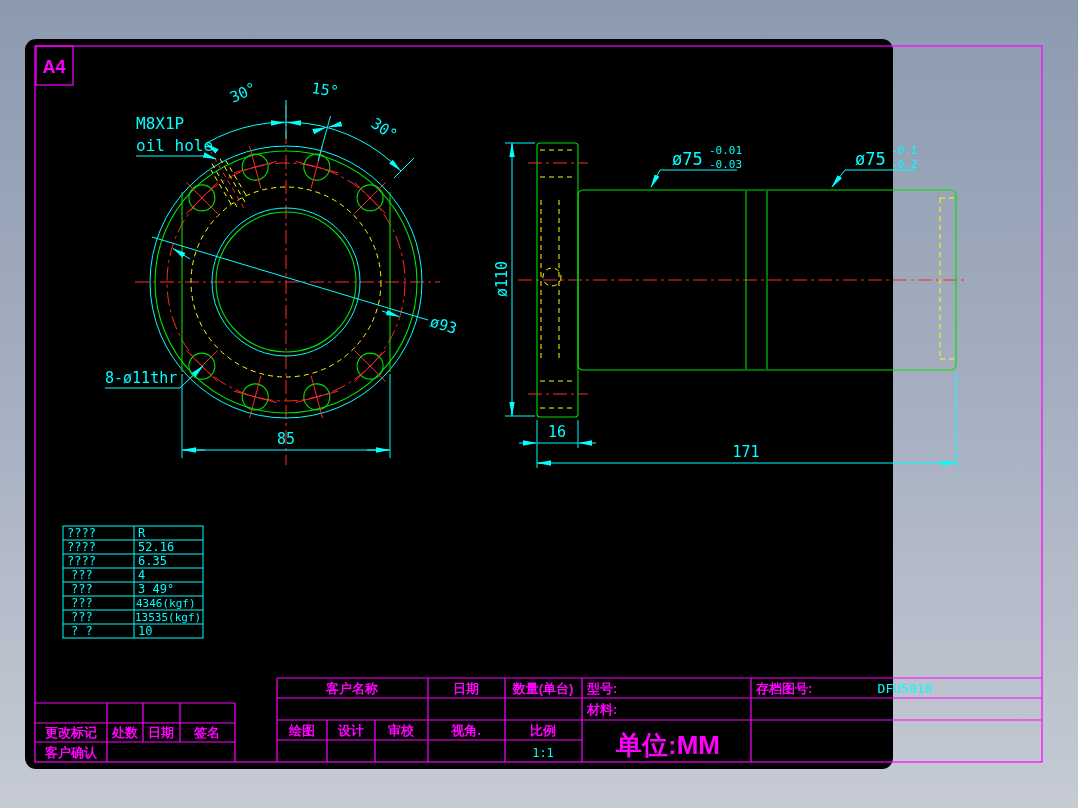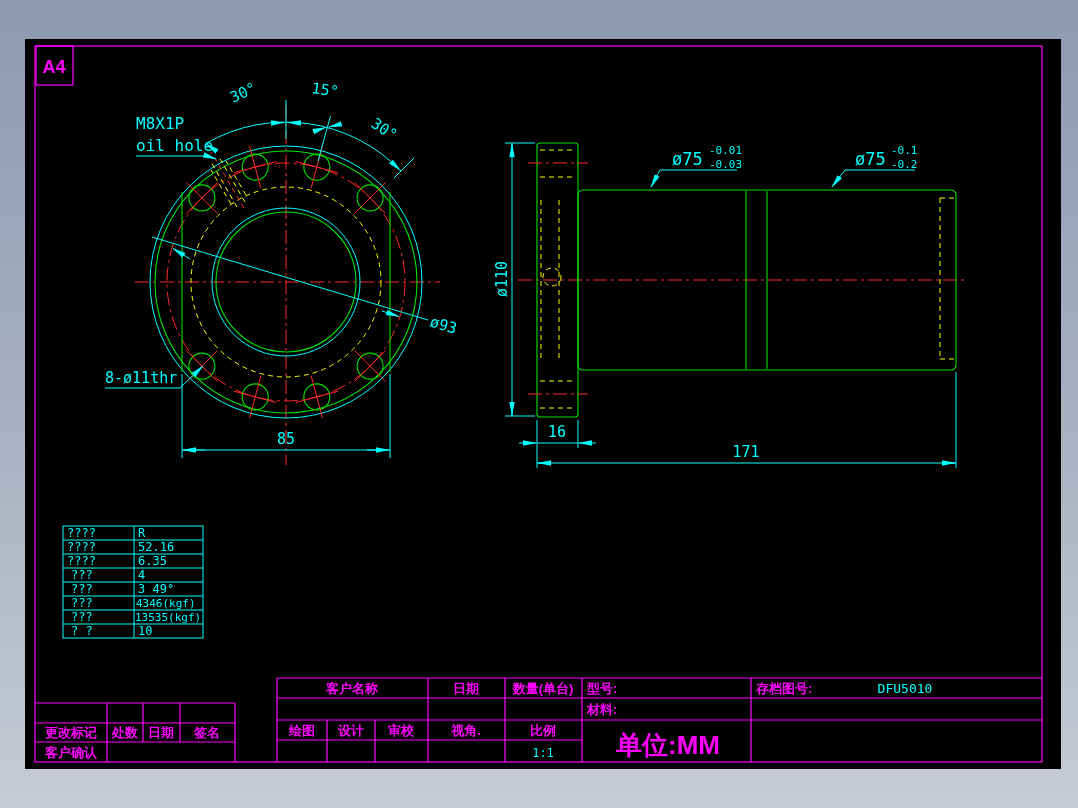--- a/index.html
+++ b/index.html
@@ -1,18 +1,18 @@
 <!DOCTYPE html>
 <html><head>
 <meta charset="utf-8">
 <style>
   html,body{margin:0;padding:0;width:1078px;height:808px;overflow:hidden;
     background:linear-gradient(180deg,#8c9ab0 0%,#a3adbf 45%,#c6cbd4 100%);
     font-family:"Liberation Sans",sans-serif;}
-  #canvas{position:absolute;left:25px;top:39px;width:1036px;height:730px;background:#000;}
+  #canvas{position:absolute;left:25px;top:39px;width:868px;height:730px;background:#000;border-radius:11px;}
   svg text{user-select:none;}
   .tc{fill:#00ffff;font-family:"DejaVu Sans Mono",monospace;}
   .tm{fill:#ff00ff;font-family:"Liberation Sans",sans-serif;font-weight:bold;}
   .g{stroke:#00e100;fill:none;stroke-width:1.1;}
   .c{stroke:#00ffff;fill:none;stroke-width:1;}
   .r{stroke:#ff2a2a;fill:none;stroke-width:1;}
   .y{stroke:#ffff00;fill:none;stroke-width:1;}
   .m{stroke:#ff00ff;fill:none;stroke-width:1.2;}
   .dashdot{stroke-dasharray:14 4 3 4;}
   .dash{stroke-dasharray:5 4;}

